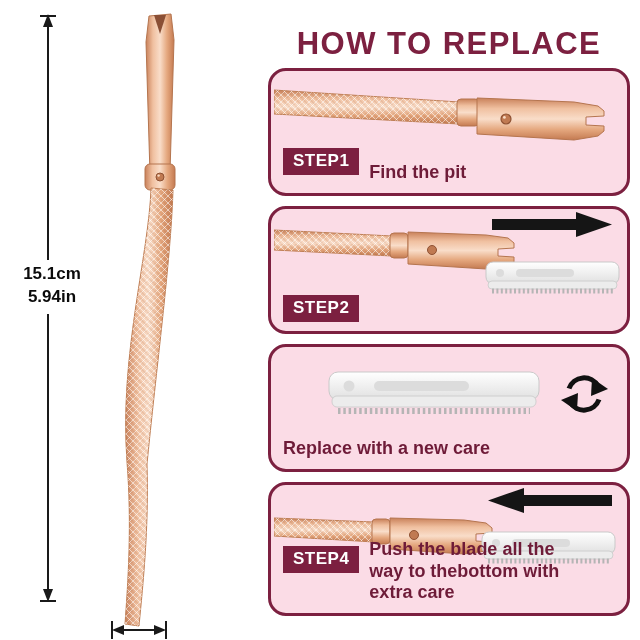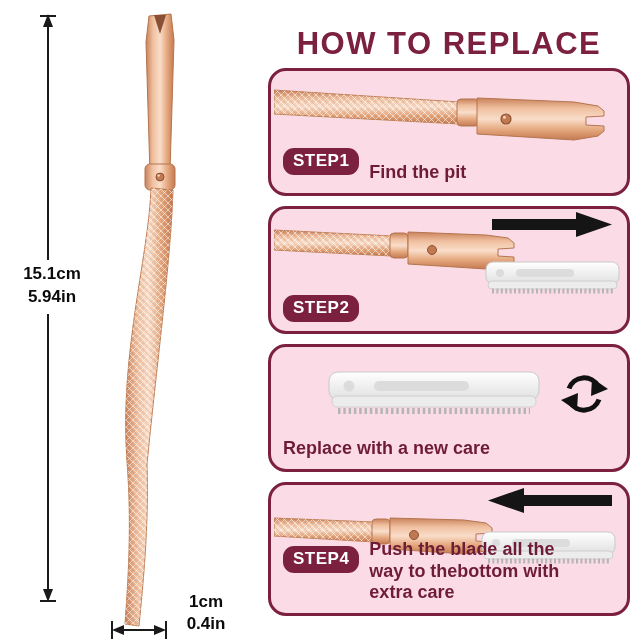--- a/index.html
+++ b/index.html
@@ -32,21 +32,21 @@
   .card-1{top:68px;}
   .card-2{top:206px;}
   .card-3{top:344px;}
   .card-4{top:482px;height:134px;}
   .illus{position:absolute;left:3px;top:3px;}
   .step-row{
     position:absolute;left:12px;bottom:9px;display:flex;align-items:center;gap:10px;
   }
   .step-badge{
     background:#7c2040;color:#ffffff;font-weight:800;font-size:17px;
-    padding:4px 10px;border-radius:11px;letter-spacing:.5px;line-height:1.1;
+    padding:4px 10px;border-radius:0;letter-spacing:.5px;line-height:1.1;
   }
   .step-text{
     color:#6e1b38;font-weight:700;font-size:18px;line-height:1.2;max-width:218px;margin-top:24px;
   }
 </style>
 </head>
 <body>
 
 <div class="canvas">
 
@@ -108,24 +108,20 @@
         <line x1="122" y1="630" x2="156" y2="630"></line>
       </g>
       <polygon points="112,630 124,625 124,635" fill="#1a1a1a"></polygon>
       <polygon points="166,630 154,625 154,635" fill="#1a1a1a"></polygon>
     </svg>
 
     <div class="h-label">
       <span>15.1cm</span>
       <span>5.94in</span>
     </div>
-    <div class="w-label">
-      <span>1cm</span>
-      <span>0.4in</span>
-    </div>
   </div>
 
   <div class="right-panel">
     <div class="title">HOW TO REPLACE</div>
 
     <div class="step-card card-1">
       <svg class="illus" width="350" height="82" viewBox="0 0 350 82">
         <g>
           <polygon points="0,16 185,28 185,50 0,40" fill="url(#rgH)" stroke="#c08057" stroke-width="1"></polygon>
           <polygon points="0,16 185,28 185,50 0,40" fill="url(#knurl)"></polygon>

